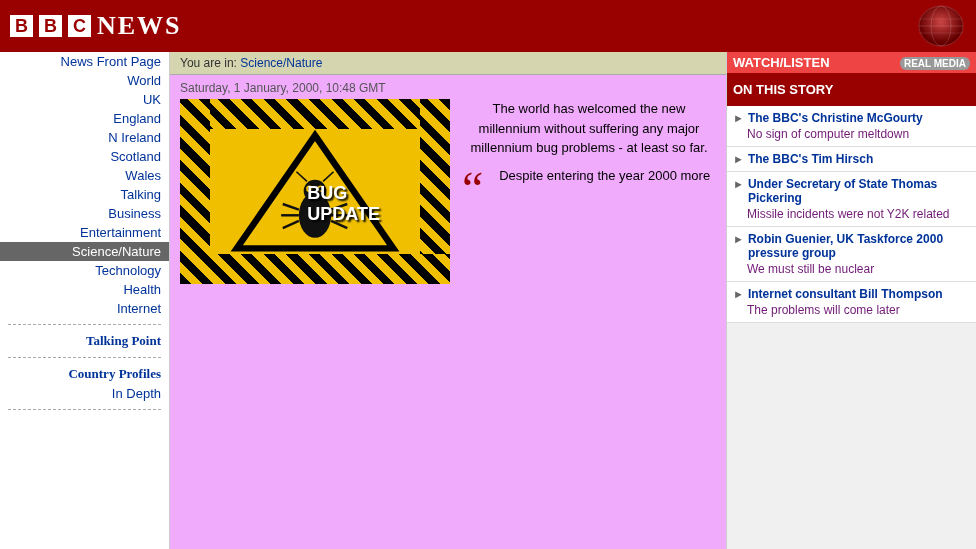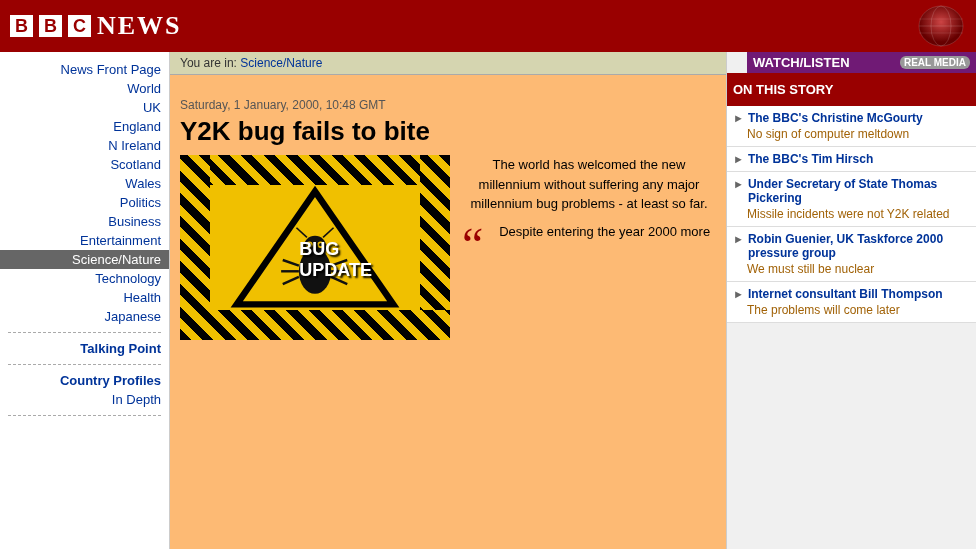--- a/index.html
+++ b/index.html
@@ -49,21 +49,20 @@
       display: flex;
       height: 497px;
     }
 
     
     #sidebar {
       width: 170px;
       min-width: 170px;
       background: #fff;
       border-right: 1px solid #ccc;
-      padding-top: 8px;
     }
     #sidebar a, #sidebar .nav-item {
       display: block;
       text-align: right;
       padding: 2px 8px 2px 4px;
       color: #003399;
       text-decoration: none;
       font-size: 13px;
       cursor: pointer;
     }
@@ -76,39 +75,40 @@
       border-top: 1px dashed #aaa;
       margin: 6px 8px;
     }
     .sidebar-section-label {
       display: block;
       text-align: right;
       padding: 3px 8px 3px 4px;
       color: #000;
       font-size: 13px;
       font-weight: bold;
+      font-family: Liberation Serif, serif;
     }
 
     
     #content {
       flex: 1;
       padding: 0;
       overflow: hidden;
-      background: #fdba74;
+      background: #f0abfc;
     }
     #breadcrumb-bar {
       background: #d5d5b0;
       padding: 4px 10px;
       font-size: 12px;
       color: #333;
       border-bottom: 1px solid #aaa;
     }
     #breadcrumb-bar a { color: #003399; }
     #article-area {
-      padding: 23px 10px 10px 10px;
+      padding: 6px 10px 10px 10px;
     }
     #dateline {
       font-size: 12px;
       color: #555;
       margin-bottom: 4px;
     }
     #article-title {
       font-size: 26px;
       font-weight: bold;
       color: #000;
@@ -172,21 +172,21 @@
       align-items: center;
       justify-content: center;
     }
     .triangle-warning svg {
       position: absolute;
       width: 100%;
       height: 100%;
     }
     .bug-update-text {
       position: absolute;
-      right: 48px;
+      right: 40px;
       top: 50%;
       transform: translateY(-20%);
       color: #fff;
       font-weight: 900;
       font-size: 18px;
       text-shadow: 2px 2px 2px #000;
       line-height: 1.2;
       z-index: 10;
     }
     #article-body {
@@ -212,24 +212,23 @@
     
     #right-panel {
       width: 250px;
       min-width: 250px;
       background: #f0f0f0;
       border-left: 1px solid #ccc;
       overflow: hidden;
     }
     #watch-listen-header {
       display: flex;
-      align-items: center;
-      background: #701a75;
+      align-items: flex-end;
+      background: #ef4444;
       padding: 3px 6px;
-      margin-left: 20px;
     }
     .watch-listen-title {
       color: #fff;
       font-weight: bold;
       font-size: 13px;
       flex: 1;
     }
     .real-media-badge {
       background: #999;
       color: #fff;
@@ -258,21 +257,21 @@
       align-items: flex-start;
       gap: 4px;
     }
     .audio-icon {
       color: #666;
       font-size: 11px;
       margin-top: 1px;
       flex-shrink: 0;
     }
     .story-item-desc {
-      color: #a16207;
+      color: #701a75;
       font-size: 12px;
       margin-top: 2px;
       padding-left: 14px;
     }
   </style>
 </head>
 <body>
 
 <div id="header">
   <div id="bbc-logo">
@@ -302,43 +301,42 @@
 <div id="main-layout">
 
   <div id="sidebar">
     <a class="nav-item">News Front Page</a>
     <a class="nav-item">World</a>
     <a class="nav-item">UK</a>
     <a class="nav-item">England</a>
     <a class="nav-item">N Ireland</a>
     <a class="nav-item">Scotland</a>
     <a class="nav-item">Wales</a>
-    <a class="nav-item">Politics</a>
+    <a class="nav-item">Talking</a>
     <a class="nav-item">Business</a>
     <a class="nav-item">Entertainment</a>
     <a class="nav-item nav-active">Science/Nature</a>
     <a class="nav-item">Technology</a>
     <a class="nav-item">Health</a>
-    <a class="nav-item">Japanese</a>
+    <a class="nav-item">Internet</a>
     <div class="sidebar-divider"></div>
     <a class="sidebar-section-label">Talking Point</a>
     <div class="sidebar-divider"></div>
     <a class="sidebar-section-label">Country Profiles</a>
     <a class="nav-item">In Depth</a>
     <div class="sidebar-divider"></div>
   </div>
 
   <div id="content">
     <div id="breadcrumb-bar">
       <span>You are in:</span>
       <a>Science/Nature</a>
     </div>
     <div id="article-area">
       <div id="dateline">Saturday, 1 January, 2000, 10:48 GMT</div>
-      <h1 id="article-title">Y2K bug fails to bite</h1>
 
       <div id="article-image">
         <div class="hazard-stripes-top"></div>
         <div class="hazard-stripes-left"></div>
         <div class="hazard-stripes-right"></div>
         <div class="hazard-stripes"></div>
 
         <div class="triangle-warning">
           <svg viewBox="0 0 210 155">
             <polygon points="105,8 202,148 8,148" fill="#f0c000" stroke="#000" stroke-width="8"></polygon>

